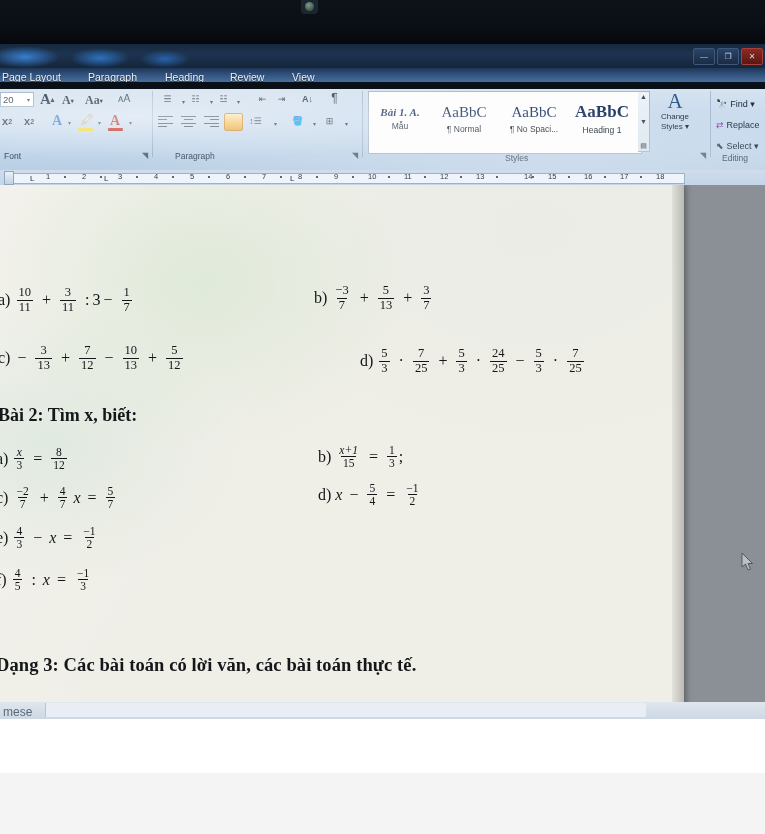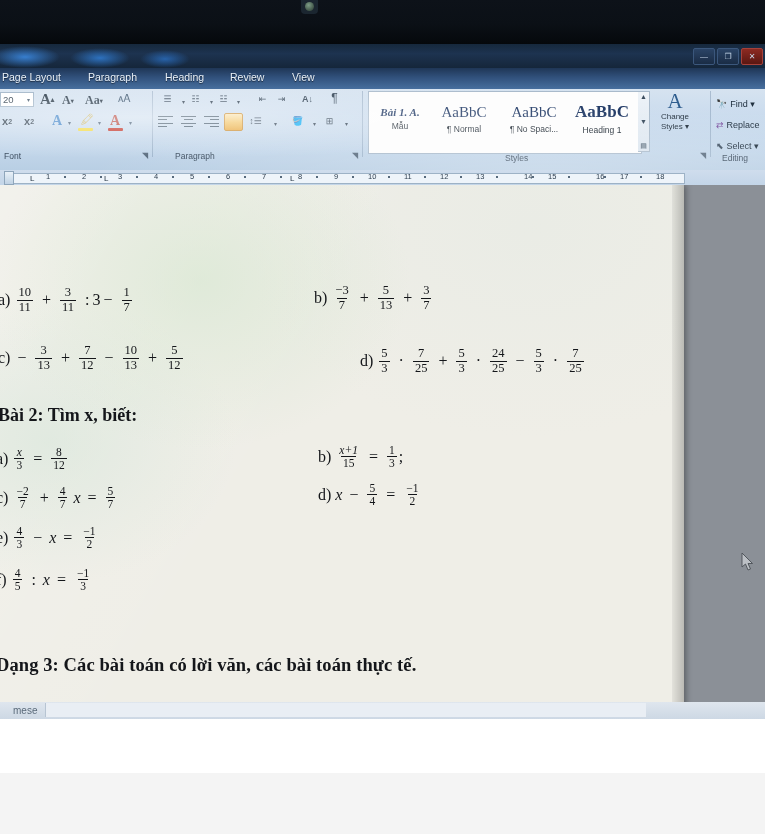--- a/index.html
+++ b/index.html
@@ -76,21 +76,21 @@
     width: 20px; height: 15px;
     background: linear-gradient(180deg,#2b4466 0%, #1a2c45 100%);
     border: 1px solid #3b577c;
     border-radius: 2px;
     display: flex; align-items: center; justify-content: center;
   }
   .win-btn.close { background: linear-gradient(180deg,#8d2a22 0%, #5a1712 100%); border-color:#a5413a; }
   .win-btn .g { color: #c8d8ea; font-size: 8px; line-height: 1; }
   
   .ribbon-tabs {
-    position: absolute; left: 0; top: 68px; width: 765px; height: 21px;
+    position: absolute; left: 0; top: 68px; width: 765px; height: 14px;
     background: linear-gradient(180deg,#1e3css 0%, #21385a 0%, #2c4straight 0%);
     background: linear-gradient(180deg,#203758 0%, #2b4straight 0%);
     background: linear-gradient(180deg,#1f3656 0%, #31517c 45%, #476f9e 100%);
     overflow: hidden;
   }
   .tab {
     position: absolute; top: 3px;
     font-size: 10.5px; color: #e8f0f8;
     text-shadow: 0 1px 1px rgba(0,0,0,.55);
     white-space: nowrap;
@@ -260,22 +260,22 @@
   
   .cursor {
     position:absolute; left:741px; top:553px; width:13px; height:18px;
   }
   
   .statusbar {
     position:absolute; left:0; top:702px; width:765px; height:17px;
     background: linear-gradient(180deg,#dfe6ee 0%, #cdd8e4 100%);
   }
   .status-lang {
-    position:absolute; left:13px; top:705px;
-    font-size:10px; color:#5a6a7a;
+    position:absolute; left:3px; top:705px;
+    font-size:12px; color:#5a6a7a;
   }
   .status-chip {
     position:absolute; left:45px; top:703px; width:600px; height:14px;
     background:#e9eef4; border-left:1px solid #b7c4d2;
   }
   .doc-right-gray {
     position:absolute; left:678px; top:0px; width:87px; height:534px;
     background:#8b9097;
   }
 </style>
@@ -449,21 +449,21 @@
       <div class="ruler-num" style="left:226px">6</div>
       <div class="ruler-num" style="left:262px">7</div>
       <div class="ruler-num" style="left:298px">8</div>
       <div class="ruler-num" style="left:334px">9</div>
       <div class="ruler-num" style="left:368px">10</div>
       <div class="ruler-num" style="left:404px">11</div>
       <div class="ruler-num" style="left:440px">12</div>
       <div class="ruler-num" style="left:476px">13</div>
       <div class="ruler-num" style="left:524px">14</div>
       <div class="ruler-num" style="left:548px">15</div>
-      <div class="ruler-num" style="left:596px">16</div>
+      <div class="ruler-num" style="left:584px">16</div>
       <div class="ruler-num" style="left:620px">17</div>
       <div class="ruler-num" style="left:656px">18</div>
 
       <div class="ruler-dot" style="left:64px"></div>
         <div class="ruler-dot" style="left:100px"></div>
       <div class="ruler-dot" style="left:136px"></div>
         <div class="ruler-dot" style="left:172px"></div>
       <div class="ruler-dot" style="left:208px"></div>
         <div class="ruler-dot" style="left:244px"></div>
       <div class="ruler-dot" style="left:280px"></div>

